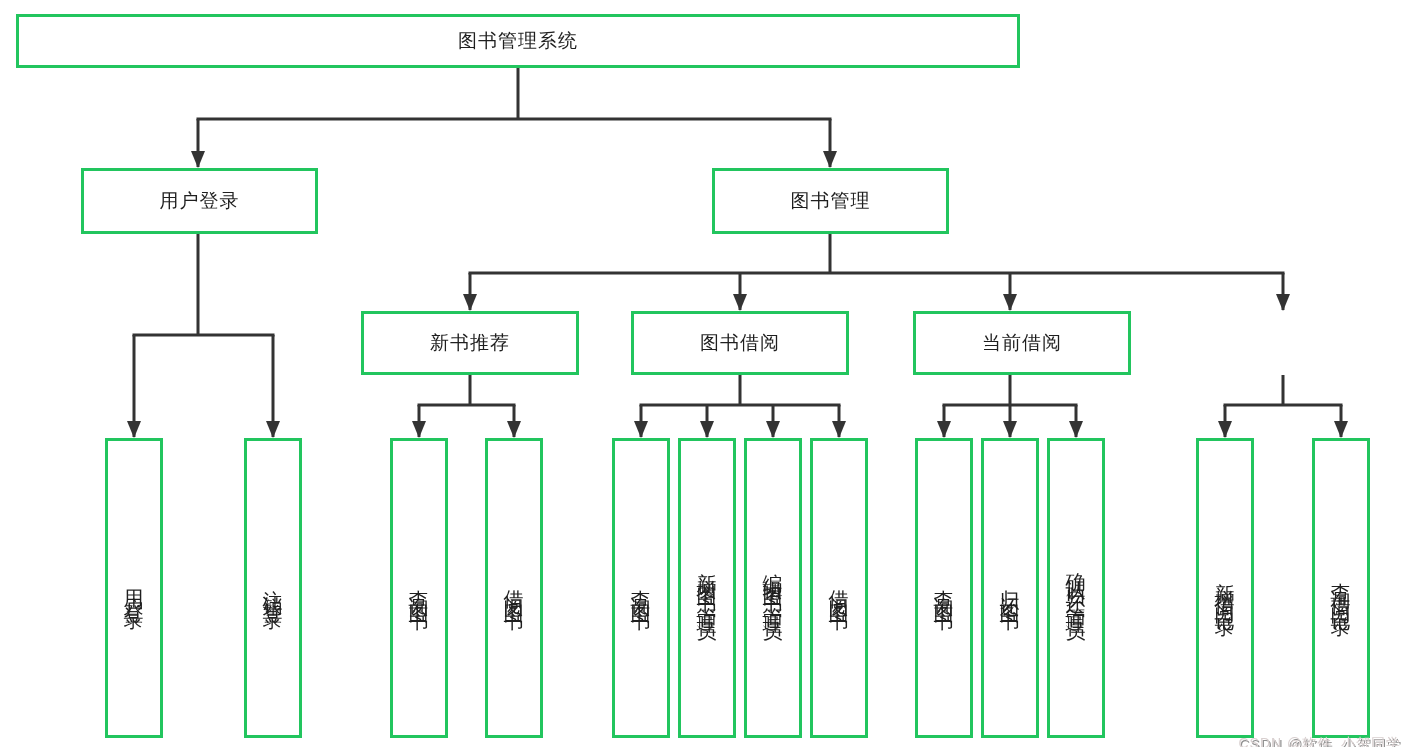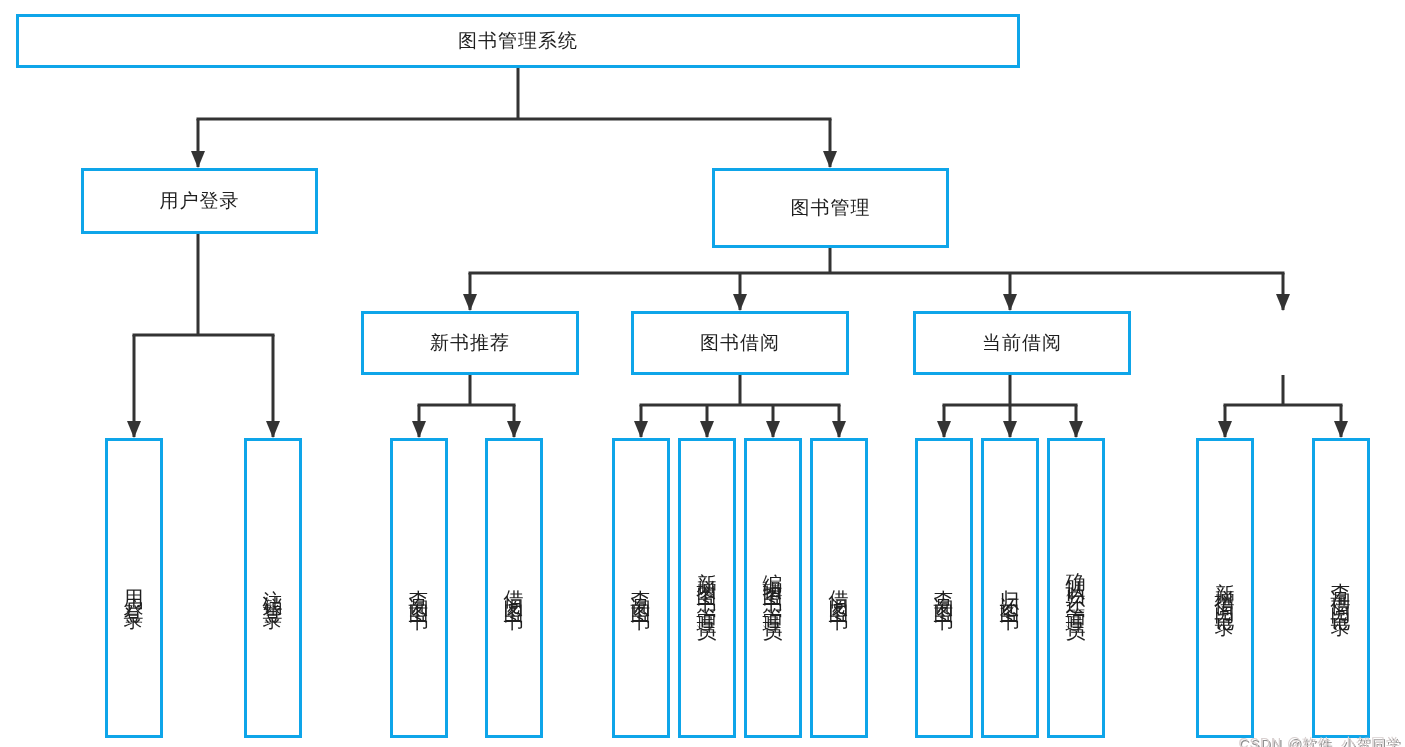--- a/index.html
+++ b/index.html
@@ -17,21 +17,21 @@
   svg.wires {
     position: absolute;
     left: 0; top: 0;
     width: 1405px; height: 747px;
     z-index: 1;
   }
 
   .node {
     position: absolute;
     background: #ffffff;
-    border: 3px solid #0ea5e9;
+    border: 3px solid #22c55e;
     display: flex;
     align-items: center;
     justify-content: center;
     z-index: 2;
     color: #1f1f1f;
   }
 
   .node .lbl-h {
     font-size: 19px;
     letter-spacing: 1px;
@@ -45,21 +45,21 @@
     line-height: 1;
     letter-spacing: 7px;
     white-space: nowrap;
   }
 
   
   .n-root { left: 16px;  top: 14px;  width: 1004px; height: 54px; }
 
   
   .n-userlogin { left: 81px;  top: 168px; width: 237px; height: 66px; }
-  .n-bookmgmt  { left: 712px; top: 168px; width: 237px; height: 80px; }
+  .n-bookmgmt  { left: 712px; top: 168px; width: 237px; height: 66px; }
 
   
   .n-l3a { left: 361px;  top: 311px; width: 218px; height: 64px; }
   .n-l3b { left: 631px;  top: 311px; width: 218px; height: 64px; }
   .n-l3c { left: 901px;  top: 311px; width: 218px; height: 64px; margin-left: 12px; }
   .n-l3d { left: 1172px; top: 311px; width: 222px; height: 64px; }
 
   
   .leaf { top: 438px; width: 58px; height: 300px; }
   .n-a1 { left: 105px; }

